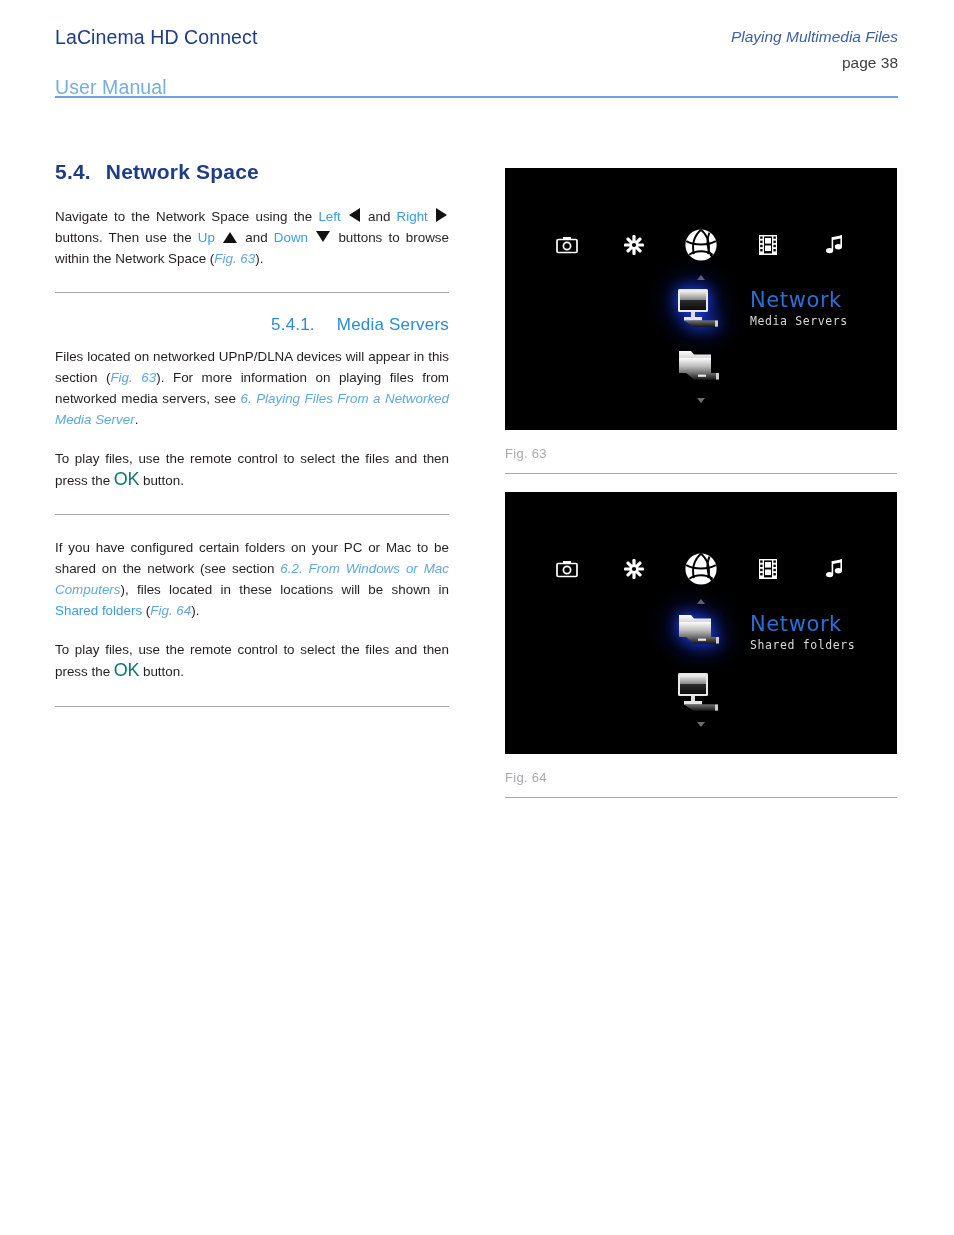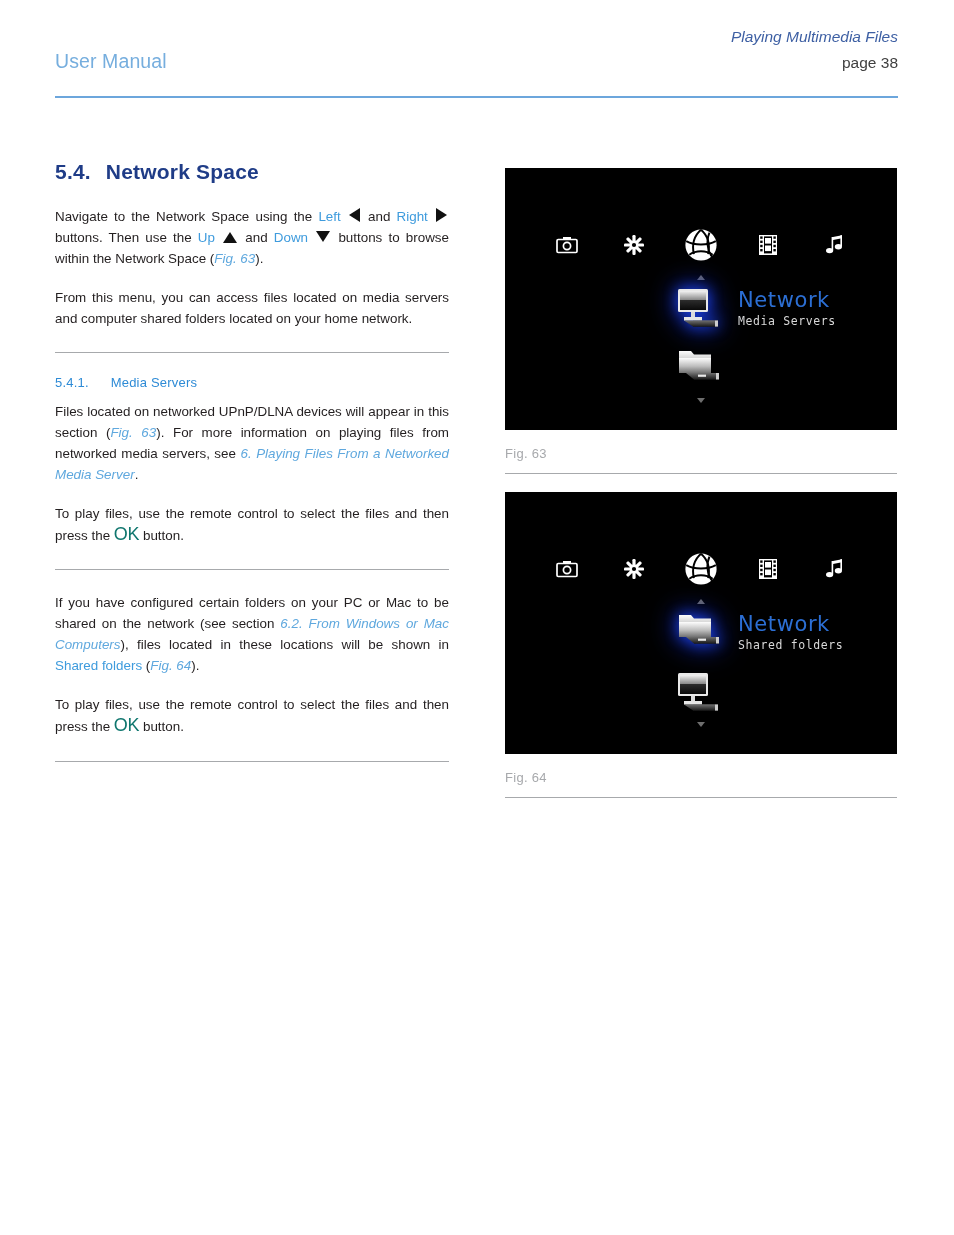--- a/index.html
+++ b/index.html
@@ -82,25 +82,26 @@
   h1.sec-title {
     font-size: 21px;
     font-weight: bold;
     color: #1F3C87;
     margin: 0 0 22px 0;
     letter-spacing: 0.2px;
   }
   h1.sec-title .num { margin-right: 15px; }
 
   h2.subsec-title {
-    font-size: 13px;
+    font-size: 17px;
     font-weight: normal;
     color: #2E8BD6;
     margin: 0 0 11px 0;
     letter-spacing: 0.2px;
+    text-align: right;
   }
   h2.subsec-title .num { margin-right: 22px; }
 
   p.body {
     font-size: 13.4px;
     line-height: 21px;
     color: #231F20;
     margin: 0 0 18px 0;
     text-align: justify;
   }
@@ -196,21 +197,21 @@
     left: 168px;
     display: flex;
     align-items: center;
   }
   .row-selected .glow {
     width: 52px; height: 46px;
     position: relative;
     display: flex; align-items: center; justify-content: center;
     filter: drop-shadow(0 0 7px #1b3fd8) drop-shadow(0 0 13px #1027b8);
   }
-  .row-selected .labels { margin-left: 13px; }
+  .row-selected .labels { margin-left: 25px; }
   .lbl-network {
     font-size: 21px;
     color: #2C6FD4;
     line-height: 22px;
     letter-spacing: 0.6px;
     font-family: "DejaVu Sans", sans-serif;
   }
   .lbl-sub {
     font-size: 11.5px;
     color: #D8D8D8;
@@ -226,40 +227,40 @@
     left: 168px;
     width: 52px; height: 46px;
     display: flex; align-items: center; justify-content: center;
   }
 </style>
 </head>
 <body>
 
 <div class="page-header">
   <div class="hdr-left">
+    <div class="hdr-title-main">LaCinema HD Connect</div>
     <div class="hdr-title-sub">User Manual</div>
   </div>
   <div class="hdr-right">
     <div class="hdr-section">Playing Multimedia Files</div>
     <div class="hdr-page">page 38</div>
   </div>
 </div>
 <div class="header-rule"></div>
 
 <div class="col-left">
 
   <h1 class="sec-title">
     <span class="num">5.4.</span><span>Network Space</span>
   </h1>
 
   <p class="body">
     <span>Navigate to the Network Space using the </span><span class="lnk">Left</span>&nbsp;<span class="tri tri-left"></span><span> and </span><span class="lnk">Right</span>&nbsp;<span class="tri tri-right"></span><span> buttons.  Then use the </span><span class="lnk">Up</span>&nbsp;<span class="tri tri-up"></span><span> and </span><span class="lnk">Down</span>&nbsp;<span class="tri tri-down"></span><span> buttons to browse within the Network Space (</span><span class="lnk-i">Fig. 63</span><span>).</span>
   </p>
 
-  <p class="body last">From this menu, you can access files located on media servers and computer shared folders located on your home network.</p>
 
   <div class="hr"></div>
 
   <h2 class="subsec-title">
     <span class="num">5.4.1.</span><span>Media Servers</span>
   </h2>
 
   <p class="body">
     <span>Files located on networked UPnP/DLNA devices will appear in this section (</span><span class="lnk-i">Fig. 63</span><span>).  For more information on playing files from networked media servers, see </span><span class="lnk-i">6. Playing Files From a Networked Media Server</span><span>.</span>
   </p>

